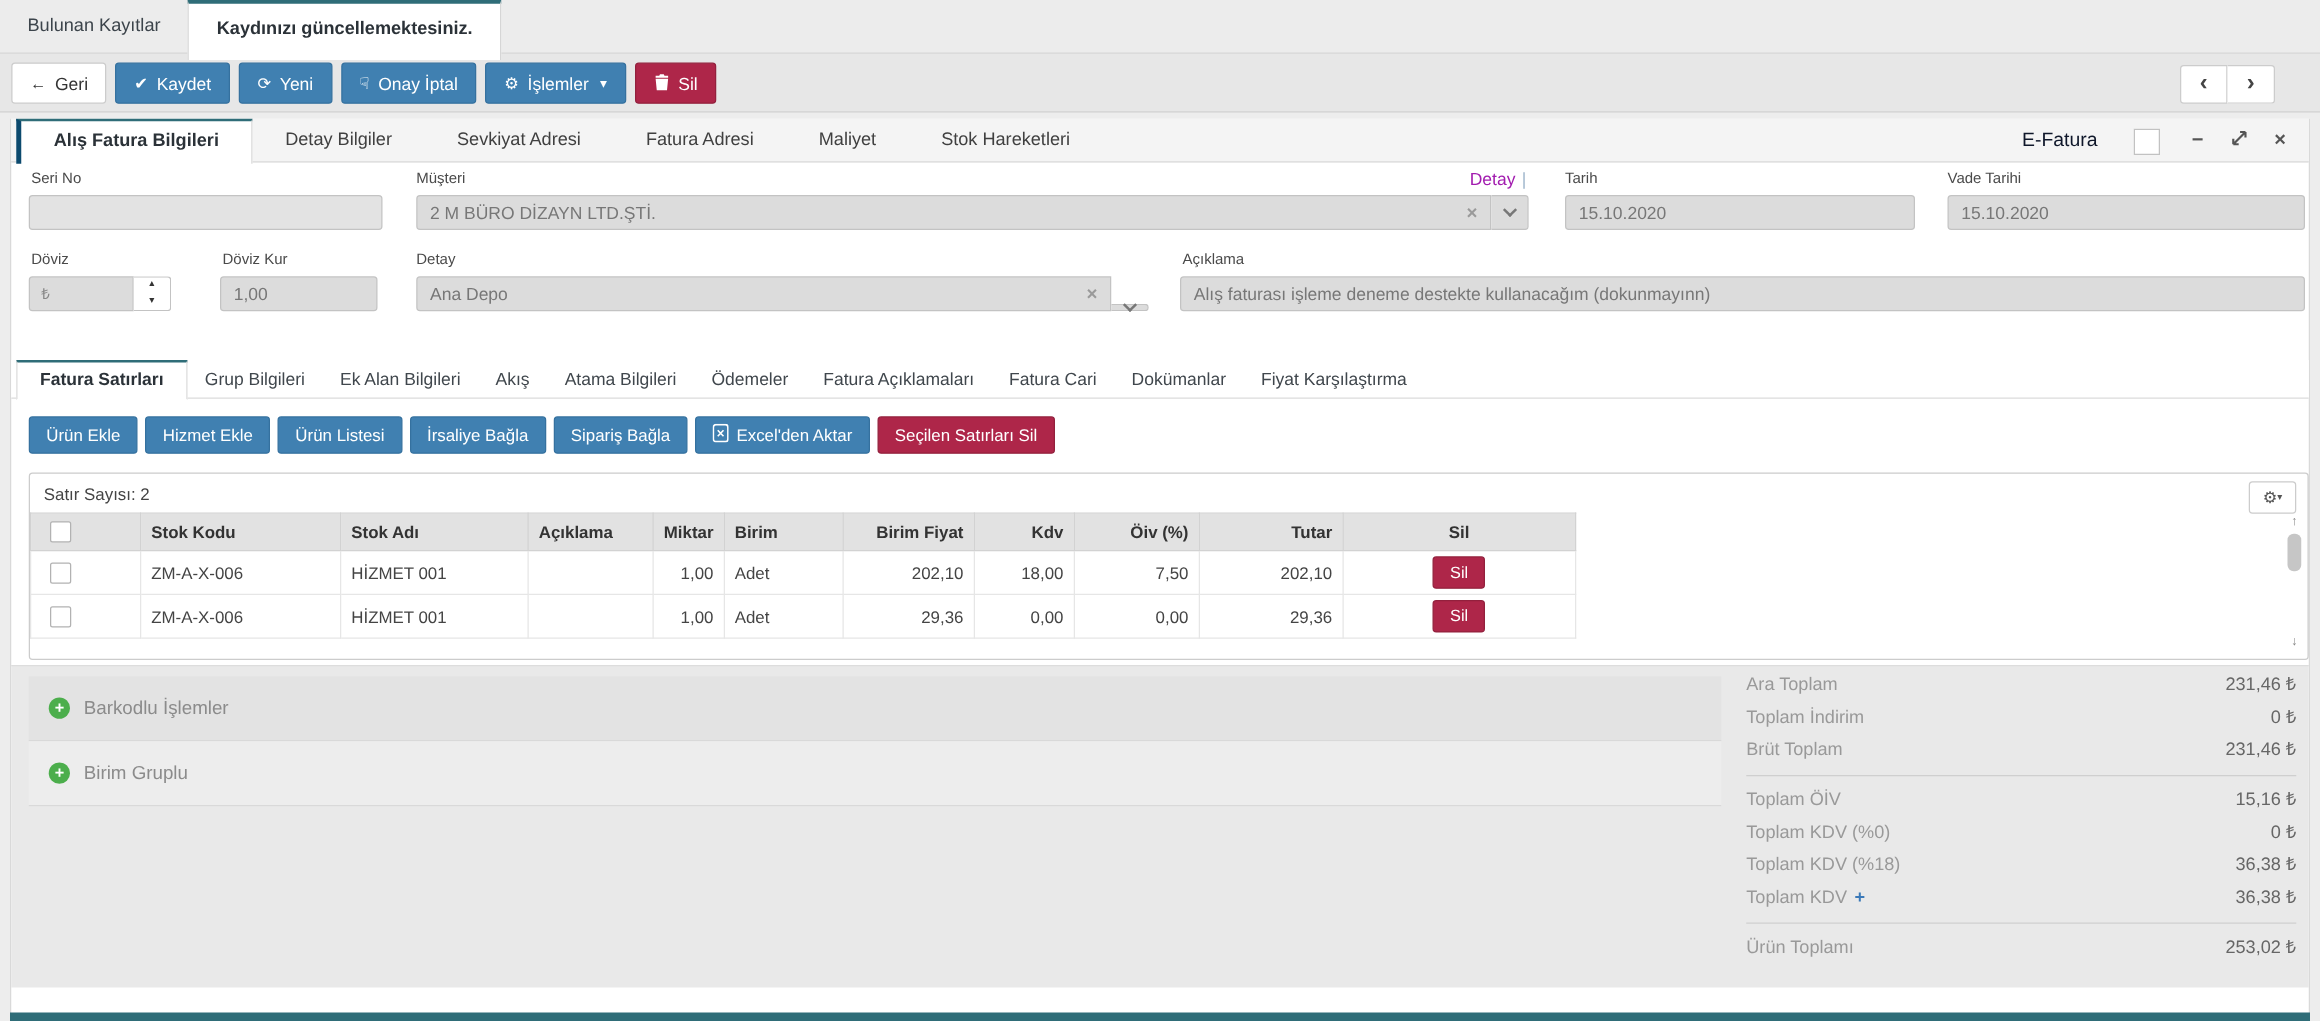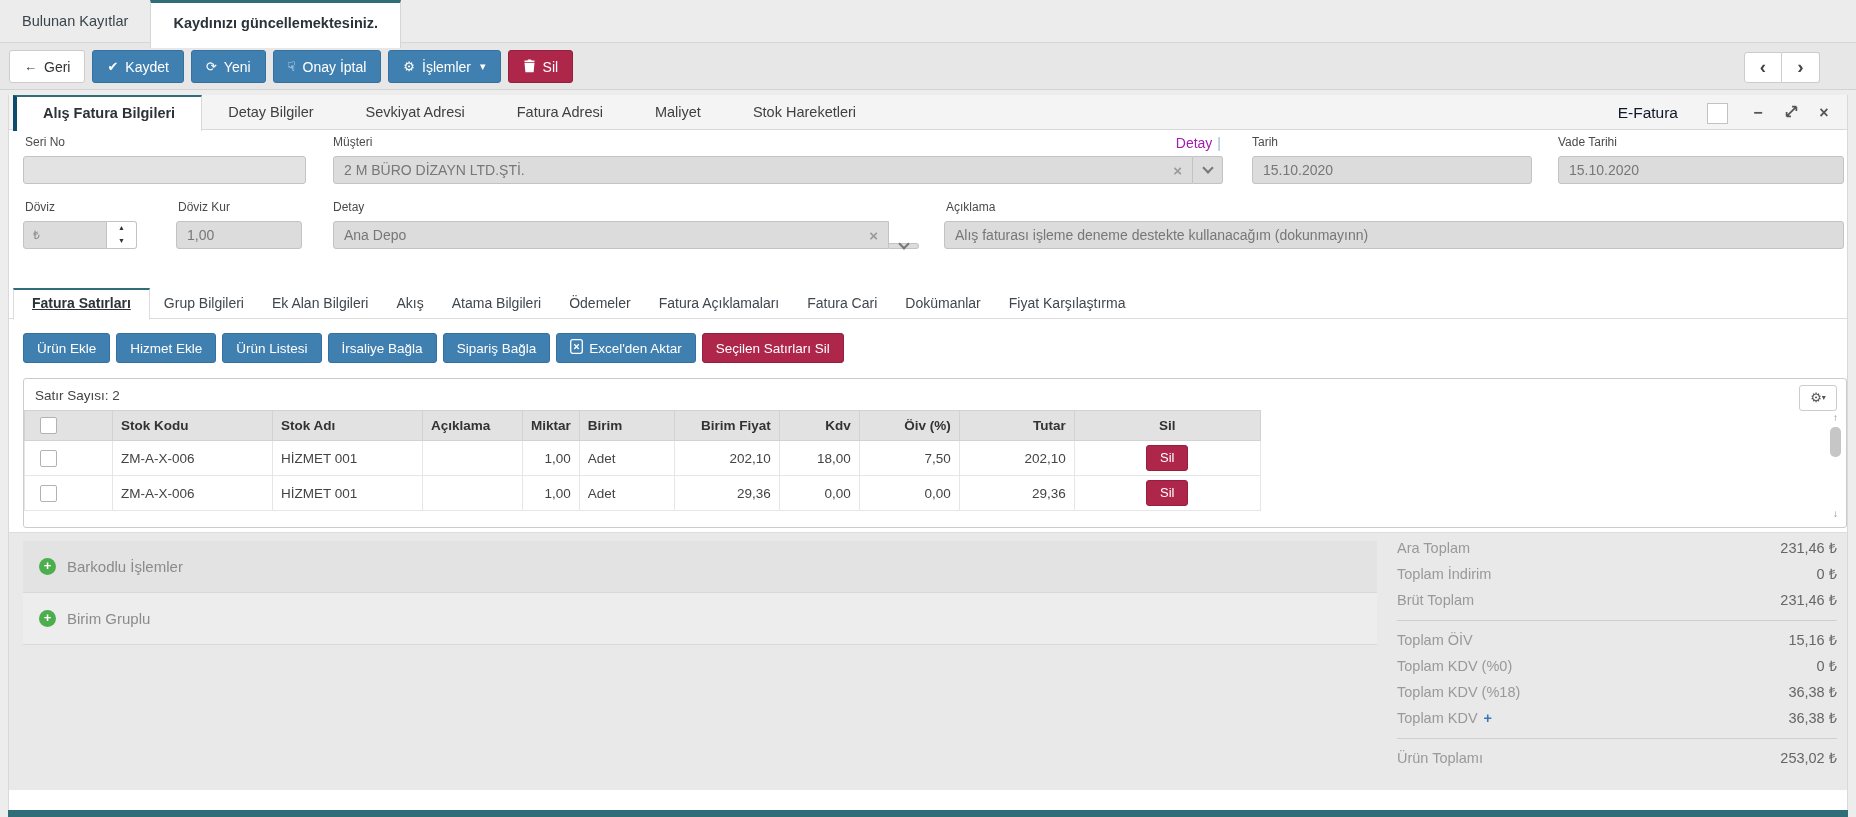--- a/index.html
+++ b/index.html
@@ -69,21 +69,21 @@
   .chev { width:8px; height:8px; border-right:2px solid #777; border-bottom:2px solid #777; transform:rotate(45deg); margin-top:-4px; }
   .spin { position:absolute; display:flex; height:28px; }
   .spin-main { flex:1; background:#dcdcdc; border:1px solid #c3c3c3; border-radius:3px 0 0 3px; font-size:12px; color:#888; line-height:26px; padding:0 9px; }
   .spin-ctrl { width:30px; background:#fff; border:1px solid #c3c3c3; border-left:none; border-radius:0 3px 3px 0; display:flex; flex-direction:column; }
   .spin-btn { flex:1; font-size:7px; color:#333; text-align:center; line-height:12px; }
 
   
   .detail-tabbar { position:absolute; left:0; top:193px; width:100%; height:31px; border-bottom:1px solid #dcdcdc; display:flex; background:#fff; }
   .detail-tab { padding:0 14px; line-height:30px; font-size:14px; color:#40474d; white-space:nowrap; }
   .detail-tab.active { border:1px solid #dcdcdc; border-top:2px solid #2f6d78; border-bottom:1px solid #fff;
-    font-weight:bold; color:#2b3238; height:32px; line-height:27px; margin-left:4px; background:#fff; z-index:2; padding:0 18px;text-decoration:underline; }
+    font-weight:bold; color:#2b3238; height:32px; line-height:27px; margin-left:4px; background:#fff; z-index:2; padding:0 18px; }
 
   
   .line-buttons { position:absolute; left:14px; top:238px; display:flex; gap:6px;align-items:center; }
   .lbtn { height:30px; padding:0 13px; background:#4080b1; border:1px solid #35719f; color:#fff; font-size:13.5px;
     border-radius:3px; display:flex; align-items:center; gap:6px; white-space:nowrap; }
   .lbtn-danger { background:#ae2649; border-color:#93203d; }
 
   
   .table-panel { position:absolute; left:14px; top:283px; width:1824px; height:150px; background:#fff; border:1px solid #ccc; border-radius:3px; }
   .row-count { position:absolute; left:11px; top:9px; font-size:13.5px; color:#444; }

